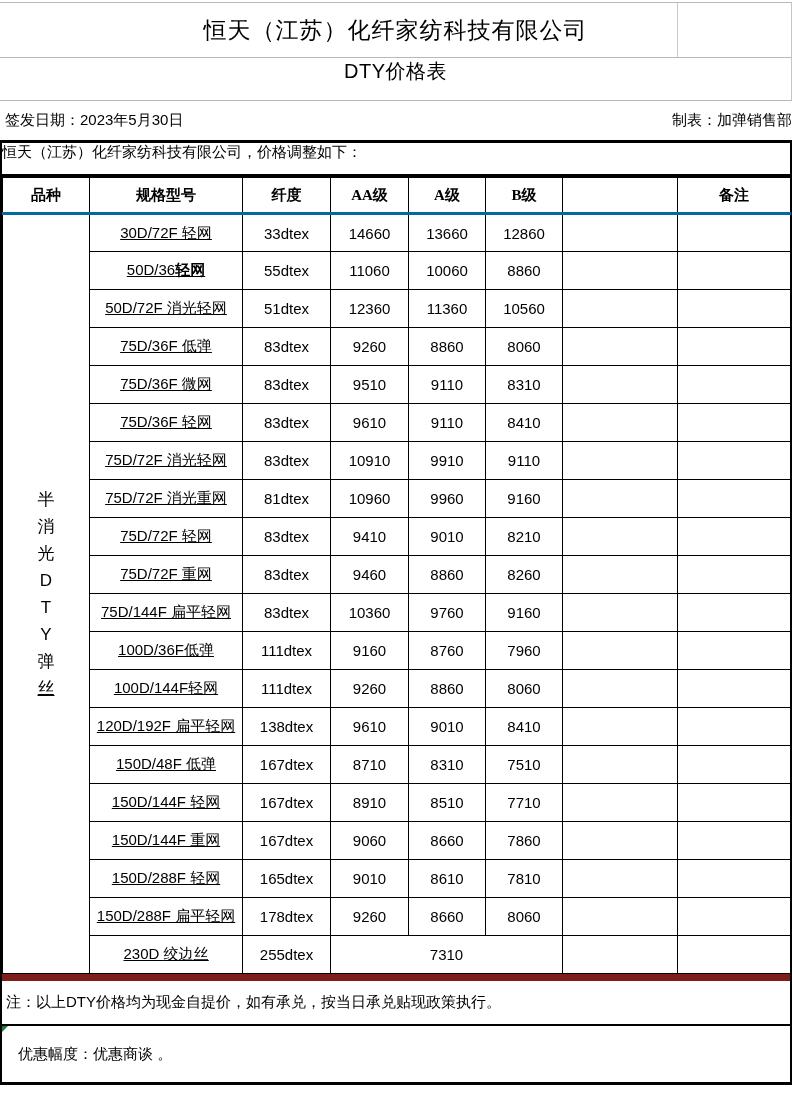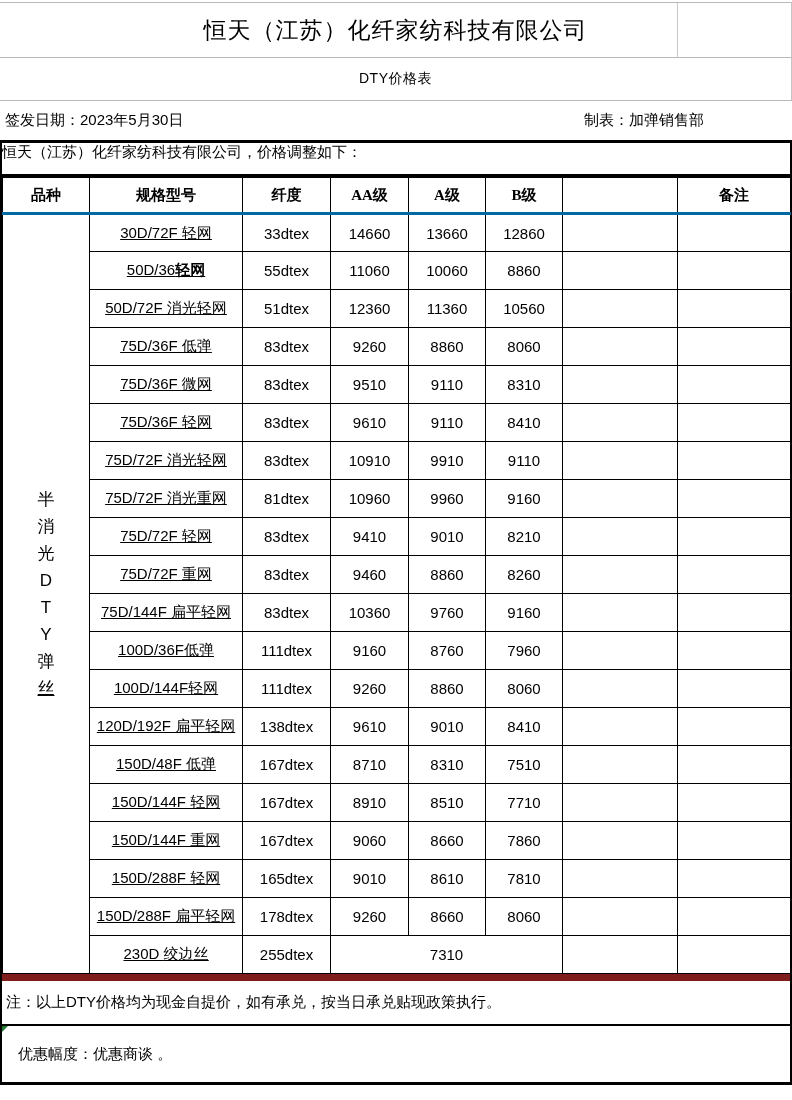--- a/index.html
+++ b/index.html
@@ -16,28 +16,28 @@
     border-top:1px solid #b9b9b9; border-bottom:1px solid #b9b9b9;
     border-right:1px solid #c4c4c4;
     display:flex; align-items:center; justify-content:center;
     font-size:23px; font-weight:400; letter-spacing:1px;
   }
   .title-row .ghost-divider {
     position:absolute; right:113px; top:0; bottom:0; width:1px; background:#c9c9c9;
   }
   .subtitle-row {
     height:43px; border-bottom:1px solid #b9b9b9; border-right:1px solid #c4c4c4;
-    display:flex; align-items:center; justify-content:center;
-    font-size:14px; font-weight:500; letter-spacing:0.5px;
+    display:flex; justify-content:center;
+    font-size:20px; font-weight:500; letter-spacing:0.5px;
   }
   .meta-row {
     height:39px; display:flex; align-items:center; justify-content:space-between;
     font-size:15px; padding-left:5px;
   }
-  .meta-right { margin-right:88px; }
+  .meta-right { }
 
   
   .main-block {
     border:2px solid #000; border-top-width:3px; border-bottom-width:3px;
     width:792px;
   }
   .notice-row {
     height:34px; border-bottom:3px solid #000;
     display:flex; align-items:flex-start; padding-left:0; font-size:15px;
   }

